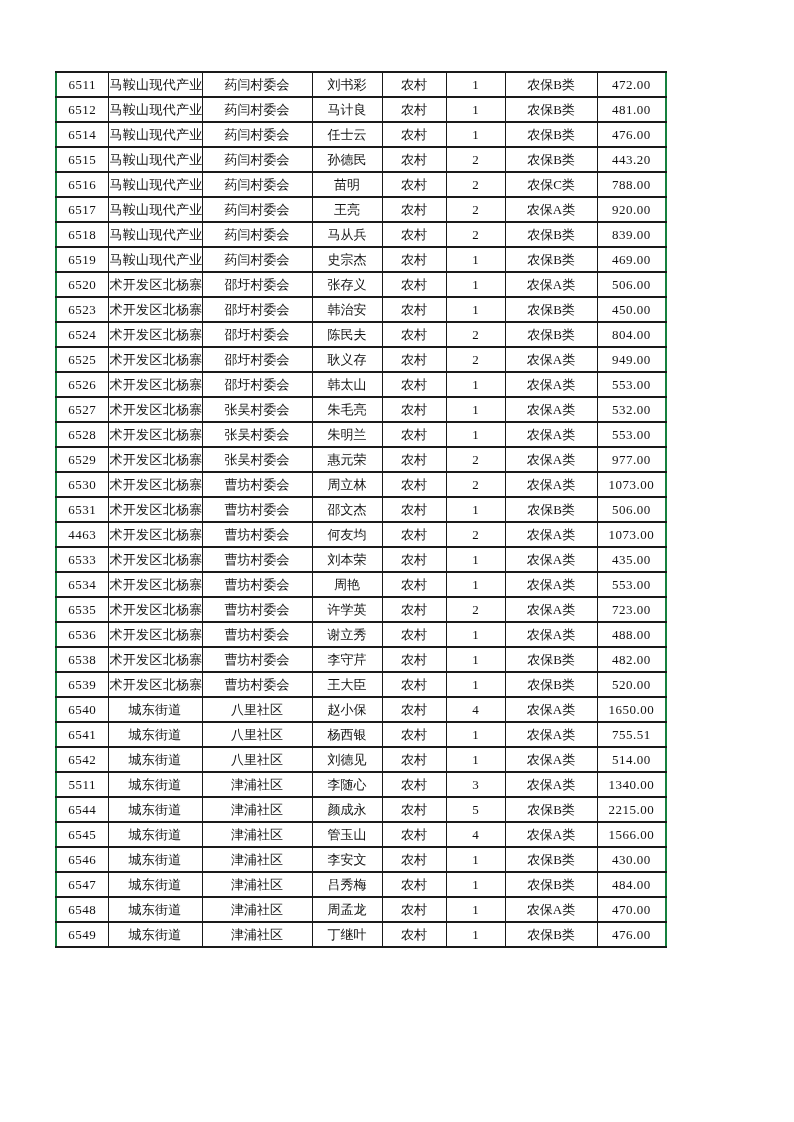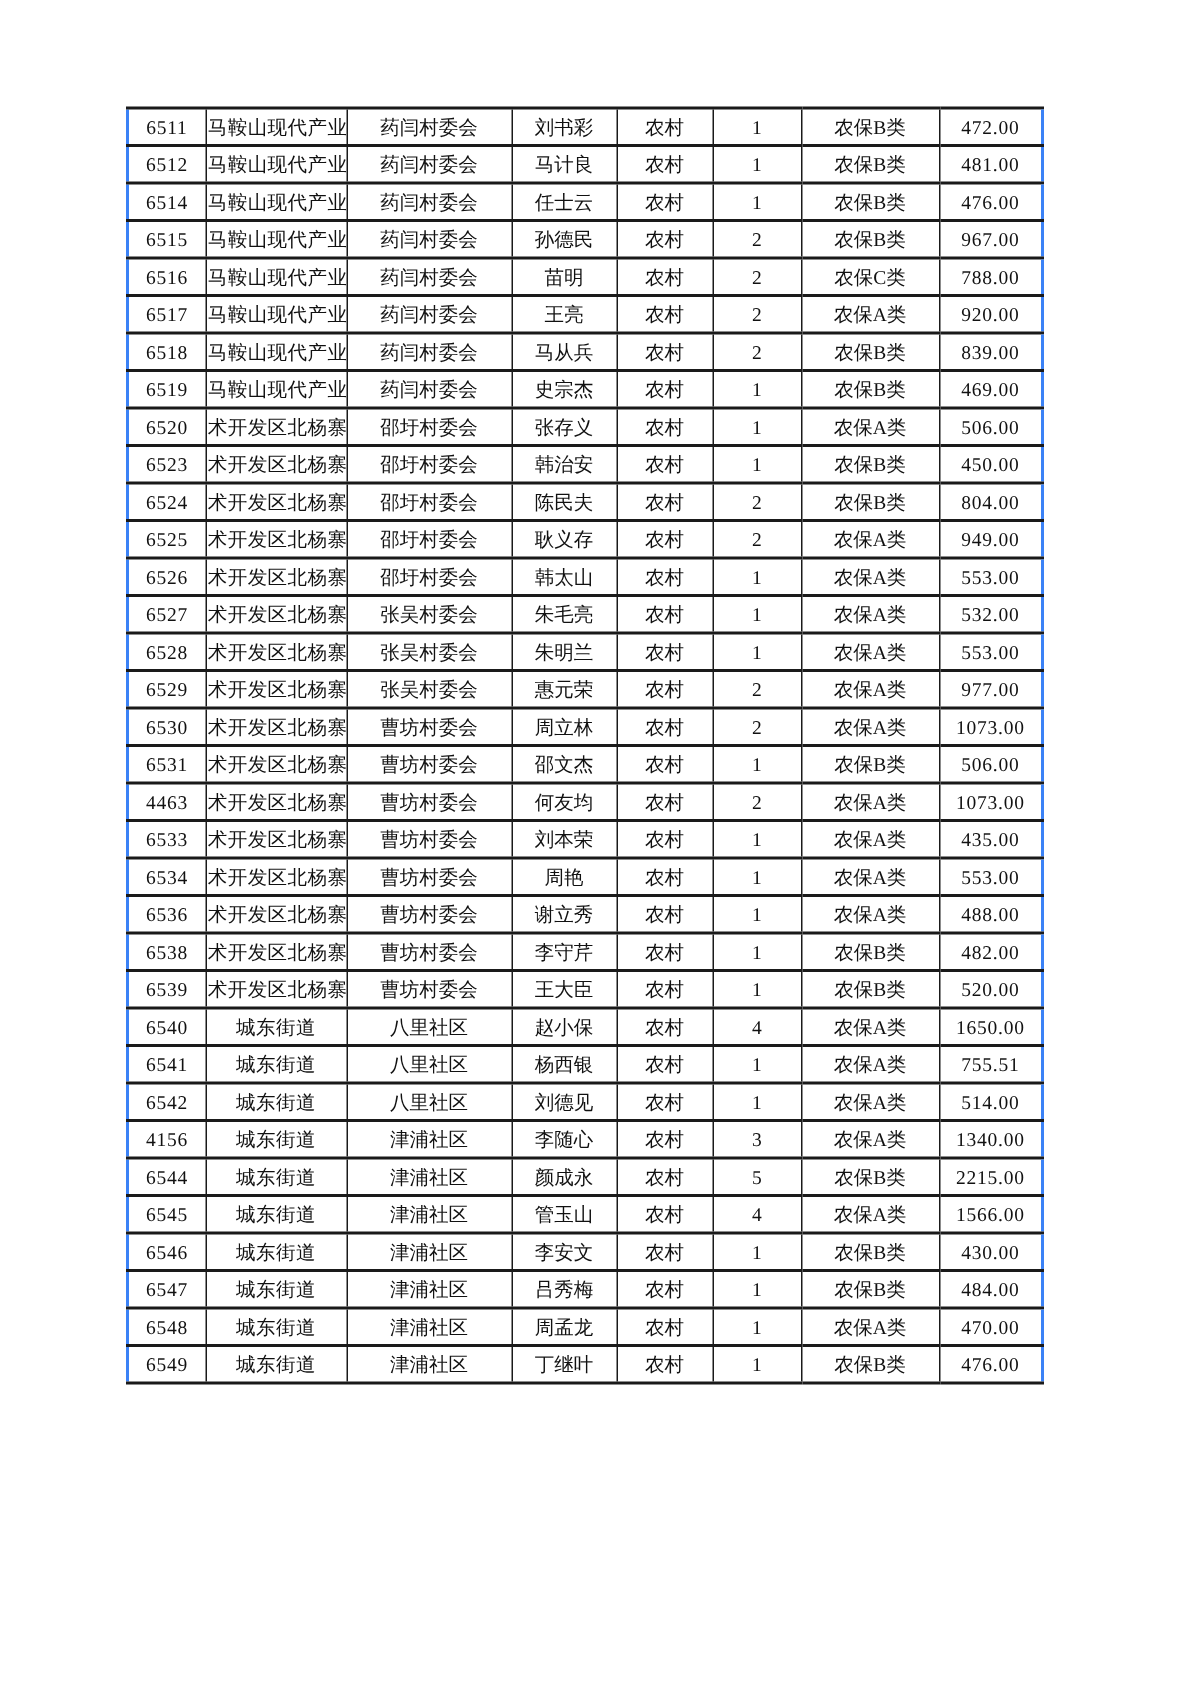--- a/index.html
+++ b/index.html
@@ -11,26 +11,26 @@
     position: relative;
     width: 794px;
     height: 1122px;
     background: #ffffff;
     overflow: hidden;
     font-family: "Liberation Serif", "DejaVu Serif", serif;
     color: #111111;
   }
   table.grid {
     position: absolute;
-    left: 84px;
+    left: 55px;
     top: 71px;
     width: 610px;
     border-collapse: collapse;
     table-layout: fixed;
-    border: 2px solid #3b82f6;
+    border: 2px solid #15803d;
   }
   table.grid tr {
     height: 25px;
   }
   table.grid td {
     border-left: 1px solid #1a1a1a;
     border-right: 1px solid #1a1a1a;
     border-top: 2px solid #1a1a1a;
     border-bottom: 2px solid #1a1a1a;
     padding: 0 1px;
@@ -98,21 +98,21 @@
         <td class="c-amount">476.00</td>
       </tr>
         <tr>
         <td class="c-id">6515</td>
         <td class="c-org">马鞍山现代产业</td>
         <td class="c-village">药闫村委会</td>
         <td class="c-name">孙德民</td>
         <td class="c-category">农村</td>
         <td class="c-count">2</td>
         <td class="c-type">农保B类</td>
-        <td class="c-amount">967.00</td>
+        <td class="c-amount">443.20</td>
       </tr>
         <tr>
         <td class="c-id">6516</td>
         <td class="c-org">马鞍山现代产业</td>
         <td class="c-village">药闫村委会</td>
         <td class="c-name">苗明</td>
         <td class="c-category">农村</td>
         <td class="c-count">2</td>
         <td class="c-type">农保C类</td>
         <td class="c-amount">788.00</td>
@@ -271,20 +271,30 @@
         <td class="c-id">6534</td>
         <td class="c-org">术开发区北杨寨</td>
         <td class="c-village">曹坊村委会</td>
         <td class="c-name">周艳</td>
         <td class="c-category">农村</td>
         <td class="c-count">1</td>
         <td class="c-type">农保A类</td>
         <td class="c-amount">553.00</td>
       </tr>
         <tr>
+        <td class="c-id">6535</td>
+        <td class="c-org">术开发区北杨寨</td>
+        <td class="c-village">曹坊村委会</td>
+        <td class="c-name">许学英</td>
+        <td class="c-category">农村</td>
+        <td class="c-count">2</td>
+        <td class="c-type">农保A类</td>
+        <td class="c-amount">723.00</td>
+      </tr>
+        <tr>
         <td class="c-id">6536</td>
         <td class="c-org">术开发区北杨寨</td>
         <td class="c-village">曹坊村委会</td>
         <td class="c-name">谢立秀</td>
         <td class="c-category">农村</td>
         <td class="c-count">1</td>
         <td class="c-type">农保A类</td>
         <td class="c-amount">488.00</td>
       </tr>
         <tr>
@@ -331,21 +341,21 @@
         <td class="c-id">6542</td>
         <td class="c-org">城东街道</td>
         <td class="c-village">八里社区</td>
         <td class="c-name">刘德见</td>
         <td class="c-category">农村</td>
         <td class="c-count">1</td>
         <td class="c-type">农保A类</td>
         <td class="c-amount">514.00</td>
       </tr>
         <tr>
-        <td class="c-id">4156</td>
+        <td class="c-id">5511</td>
         <td class="c-org">城东街道</td>
         <td class="c-village">津浦社区</td>
         <td class="c-name">李随心</td>
         <td class="c-category">农村</td>
         <td class="c-count">3</td>
         <td class="c-type">农保A类</td>
         <td class="c-amount">1340.00</td>
       </tr>
         <tr>
         <td class="c-id">6544</td>

